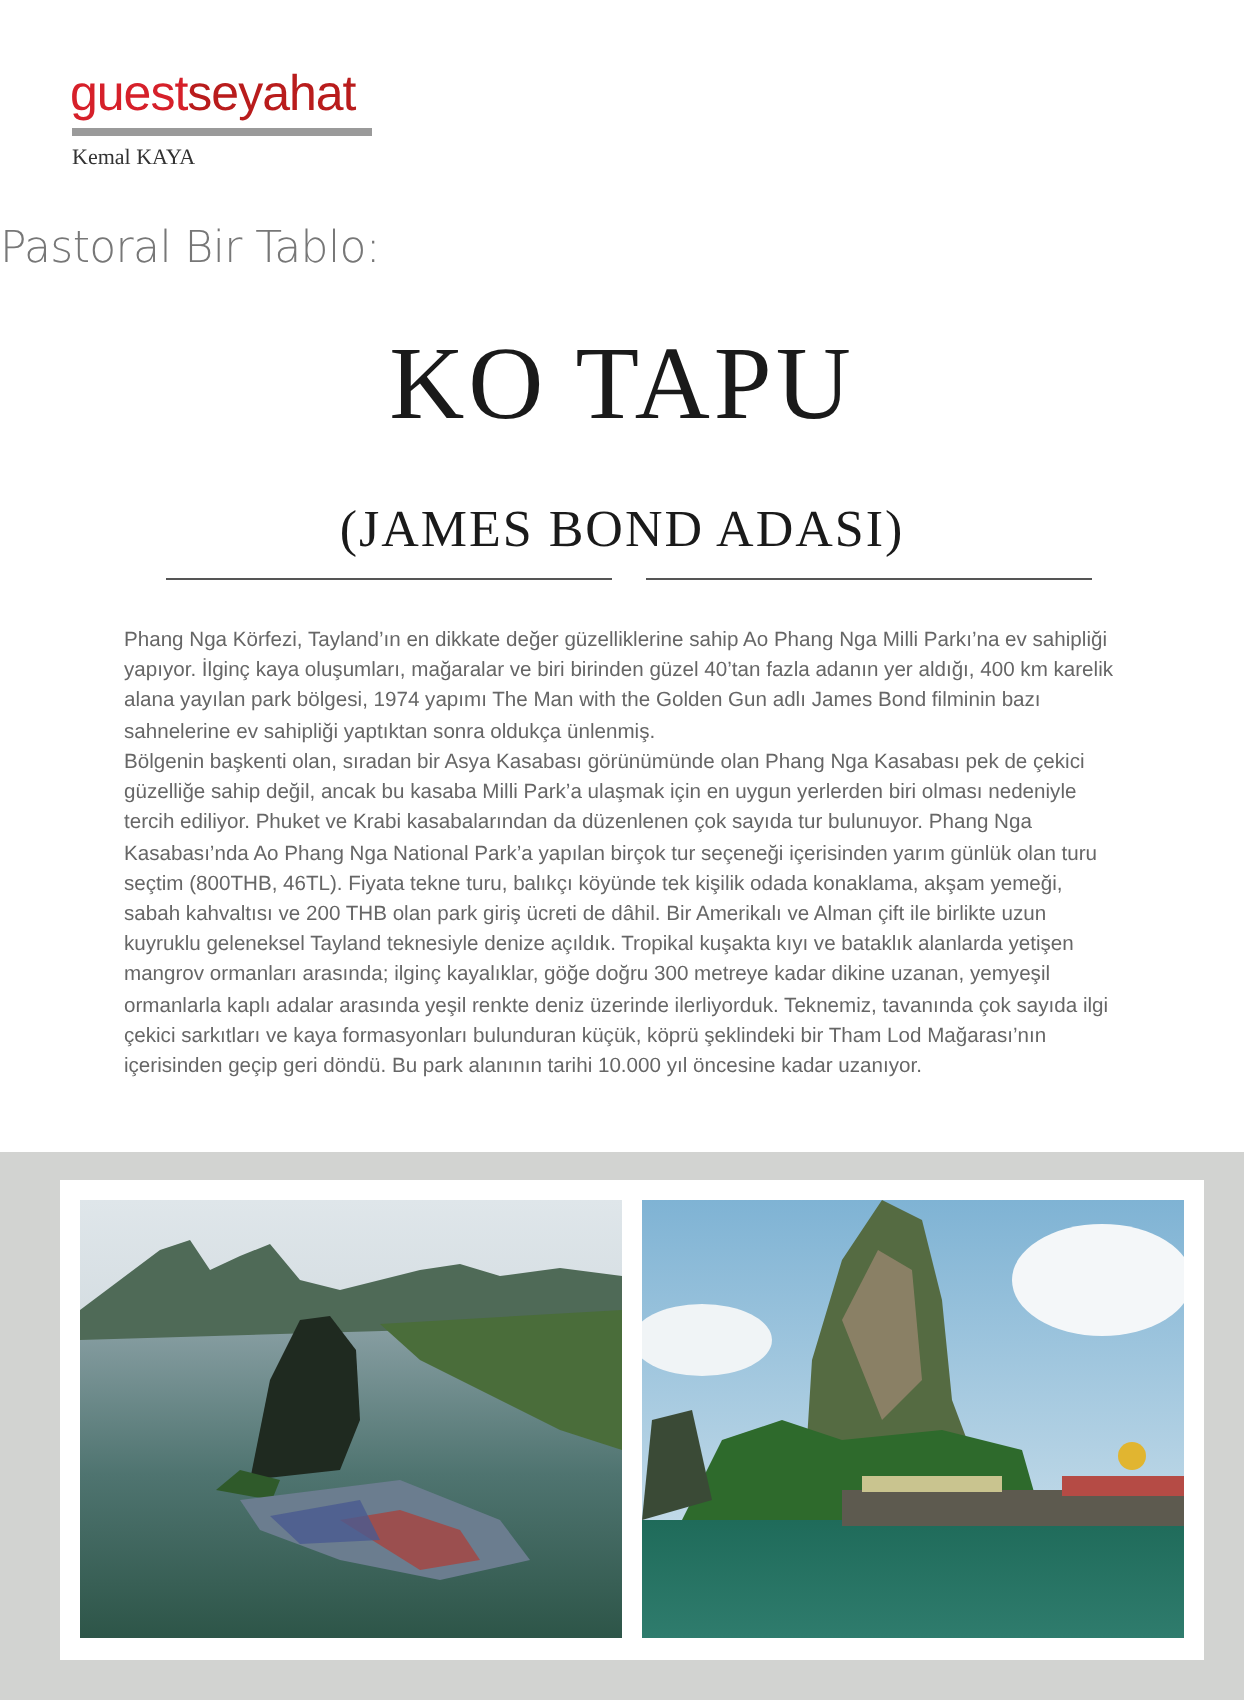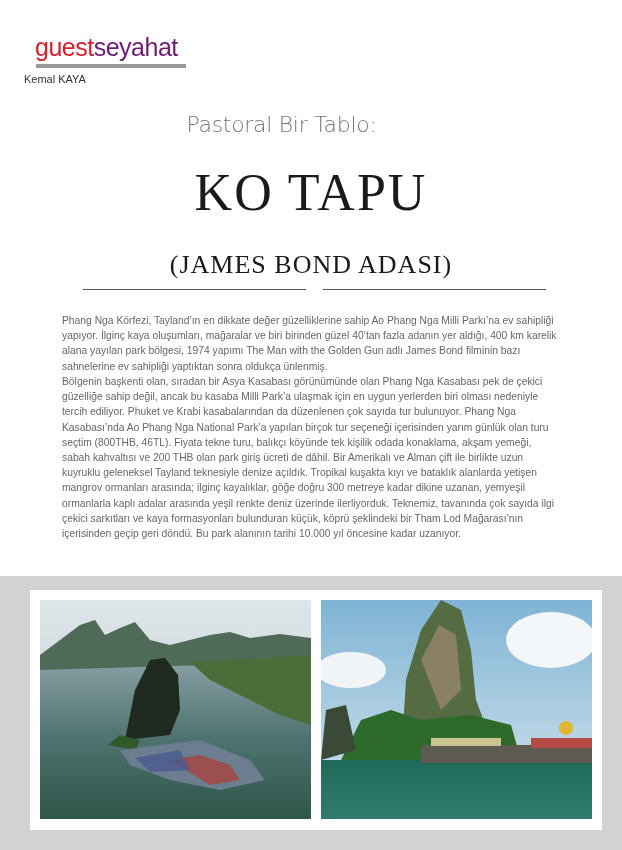--- a/index.html
+++ b/index.html
@@ -1,22 +1,22 @@
 <!DOCTYPE html>
 <html><head>
 <meta charset="utf-8">
 <style>
   html, body { margin:0; padding:0; }
   body { width:622px; height:850px; background:#ffffff; position:relative; overflow:hidden; font-family:"Liberation Sans", sans-serif; }
   .brand { position:absolute; left:35px; top:32px; font-family:"Liberation Sans", sans-serif; font-size:25px; letter-spacing:-0.5px; line-height:30px; }
   .brand .b1 { color:#d6202a; }
-  .brand .b2 { color:#701a75; }
+  .brand .b2 { color:#b91c1c; }
   .brand-rule { position:absolute; left:36px; top:64px; width:150px; height:4px; background:#9a9a9a; }
-  .author { position:absolute; left:24px; top:73px; font-family:Liberation Sans, sans-serif; font-size:11px; color:#333; }
-  .kicker { position:absolute; left:0; width:523px; top:112px; text-align:center; font-family:"DejaVu Sans", sans-serif; font-weight:300; font-size:22px; color:#777; letter-spacing:-0.3px;padding-left:20px; }
+  .author { position:absolute; left:36px; top:73px; font-family:Liberation Serif, serif; font-size:11px; color:#333; }
+  .kicker { position:absolute; left:0; width:523px; top:112px; text-align:left; font-family:"DejaVu Sans", sans-serif; font-weight:300; font-size:22px; color:#777; letter-spacing:-0.3px; }
   .title { position:absolute; left:0; width:622px; top:158px; text-align:center; font-family:"Liberation Serif", serif; font-size:52px; line-height:70px; color:#1a1a1a; letter-spacing:2px; }
   .subtitle { position:absolute; left:0; width:622px; top:250px; text-align:center; font-family:"Liberation Serif", serif; font-size:26px; color:#1a1a1a; letter-spacing:1px; }
   .rule { position:absolute; top:289px; height:1px; background:#555; }
   .rule.l { left:83px; width:223px; }
   .rule.r { left:323px; width:223px; }
   .body-text { position:absolute; left:62px; width:498px; color:#666; font-family:"Liberation Sans", sans-serif; font-size:10.3px; line-height:15.2px; text-align:left; margin:0; }
   .p1 { top:313px; }
   .p2 { top:374px; }
   .gallery { position:absolute; left:0; top:576px; width:622px; height:274px; background:#d2d3d1; }
   .frame { position:absolute; left:30px; top:14px; width:572px; height:240px; background:#ffffff; }

